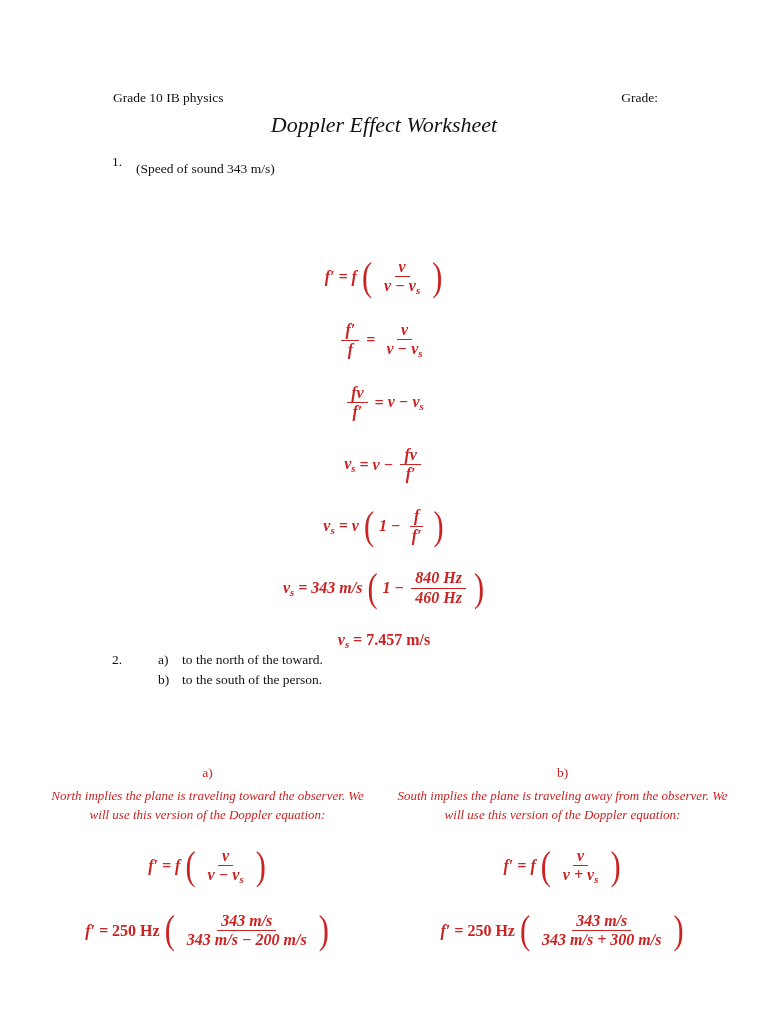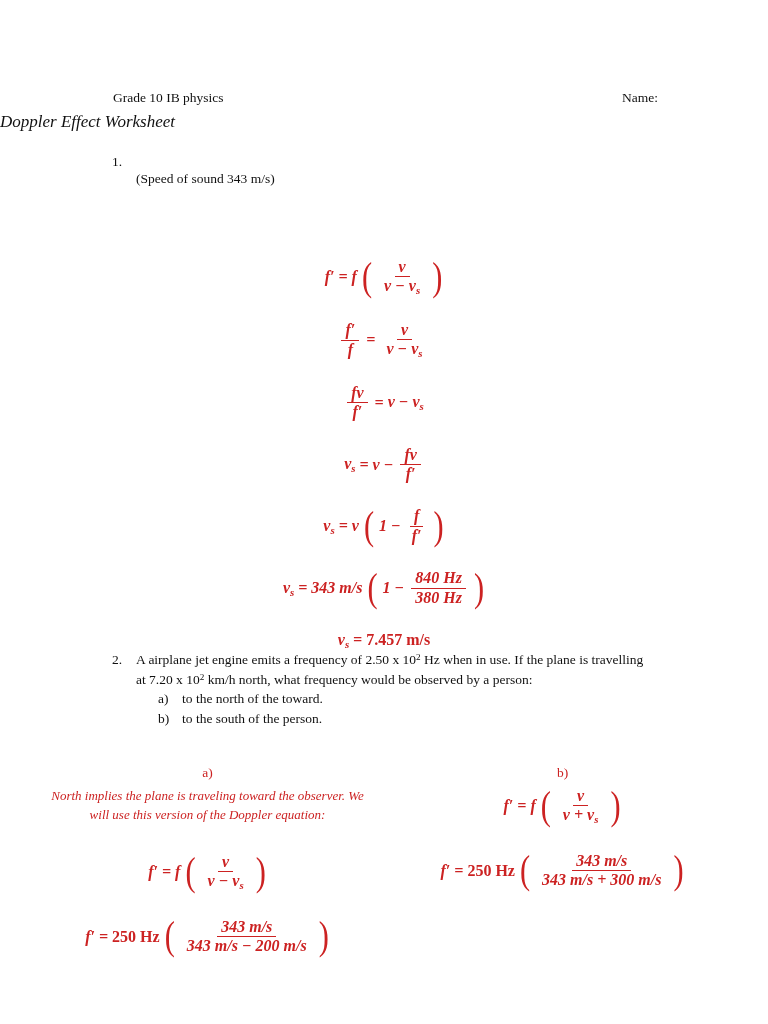--- a/index.html
+++ b/index.html
@@ -28,37 +28,38 @@
     width: 545px;
     display: flex;
     justify-content: space-between;
     font-size: 13.5px;
   }
   .doc-title {
     position: absolute;
     top: 112px;
     left: 0;
     width: 768px;
+    text-align: center;
     font-style: italic;
-    font-size: 17px;
+    font-size: 22px;
   }
   .q-block {
     position: absolute;
     left: 136px;
     width: 520px;
     font-size: 13.5px;
     line-height: 1.45;
   }
   .q-num {
     position: absolute;
     left: -24px;
     top: 0;
   }
   .q1 { top: 152px; }
-  .q1 .speed { margin-top: 17px; }
+  .q1 .speed { margin-top: 7px; }
   .q2 { top: 650px; }
   .sub-list {
     margin: 0;
     padding-left: 22px;
     list-style: none;
   }
   .sub-list li {
     position: relative;
     padding-left: 24px;
     line-height: 1.5;
@@ -140,34 +141,34 @@
   .col-label {
     font-size: 13.5px;
     color: #cc2222;
     margin-bottom: 6px;
   }
   .col-note {
     font-size: 13px;
     font-style: italic;
     color: #cc2222;
     line-height: 1.45;
-    margin-bottom: 28px;
+    margin-bottom: 22px;
   }
   .col .eq {
     margin-bottom: 26px;
   }
 </style>
 </head>
 <body>
 
 <div class="page">
 
   <div class="header-row">
     <span>Grade 10 IB physics</span>
-    <span>Name:</span>
+    <span>Grade:</span>
   </div>
 
   <div class="doc-title">Doppler Effect Worksheet</div>
 
   <div class="q-block q1">
     <span class="q-num">1.</span>
     <div class="speed">(Speed of sound 343 m/s)</div>
   </div>
 
   <div class="eqs">
@@ -241,39 +242,38 @@
 
     <div class="eq math">
       <span class="eq-row">
         <span><span>v</span><span class="sub">s</span></span>
         <span>=</span>
         <span>343 m/s</span>
         <span class="paren">(</span>
         <span>1 −</span>
         <span class="frac">
           <span class="num">840 Hz</span>
-          <span class="den">380 Hz</span>
+          <span class="den">460 Hz</span>
         </span>
         <span class="paren">)</span>
       </span>
     </div>
 
     <div class="eq math">
       <span class="eq-row">
         <span><span>v</span><span class="sub">s</span></span>
         <span>=</span>
         <span class="upr">7.457 m/s</span>
       </span>
     </div>
 
   </div>
 
   <div class="q-block q2">
     <span class="q-num">2.</span>
-    <div><span>A airplane jet engine emits a frequency of 2.50 x 10</span><span class="sup">2</span><span> Hz when in use.  If the plane is travelling at 7.20 x 10</span><span class="sup">2</span><span> km/h north, what frequency would be observed by a person:</span></div>
     <ul class="sub-list">
       <li><span class="lbl">a)</span><span>to the north of the toward.</span></li>
       <li><span class="lbl">b)</span><span>to the south of the person.</span></li>
     </ul>
   </div>
 
   <div class="two-col">
 
     <div class="col">
       <div class="col-label">a)</div>
@@ -301,20 +301,21 @@
             <span class="num">343 m/s</span>
             <span class="den">343 m/s − 200 m/s</span>
           </span>
           <span class="paren">)</span>
         </span>
       </div>
     </div>
 
     <div class="col">
       <div class="col-label">b)</div>
+      <div class="col-note">South implies the plane is traveling away from the observer.  We will use this version of the Doppler equation:</div>
       <div class="eq math">
         <span class="eq-row">
           <span>f′</span>
           <span>=</span>
           <span>f</span>
           <span class="paren">(</span>
           <span class="frac">
             <span class="num">v</span>
             <span class="den"><span>v + v</span><span class="sub">s</span></span>
           </span>

